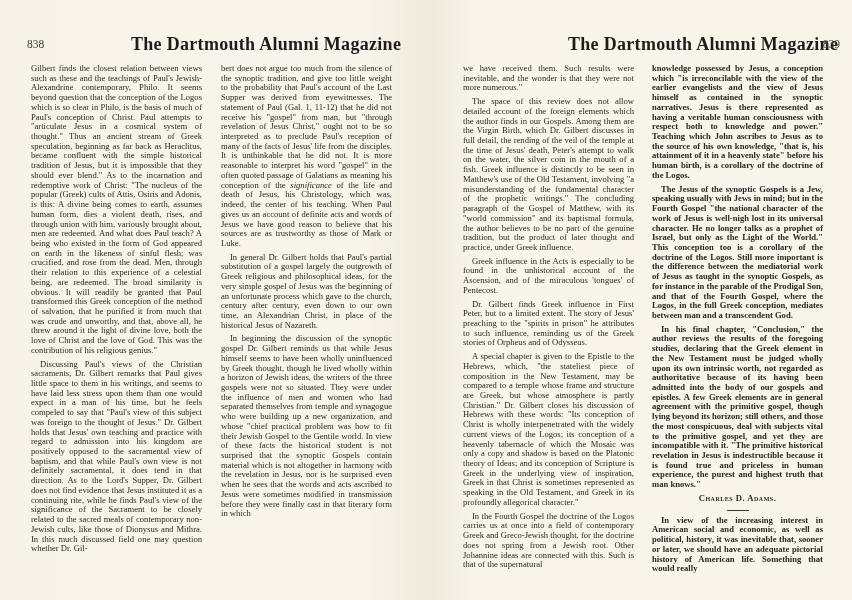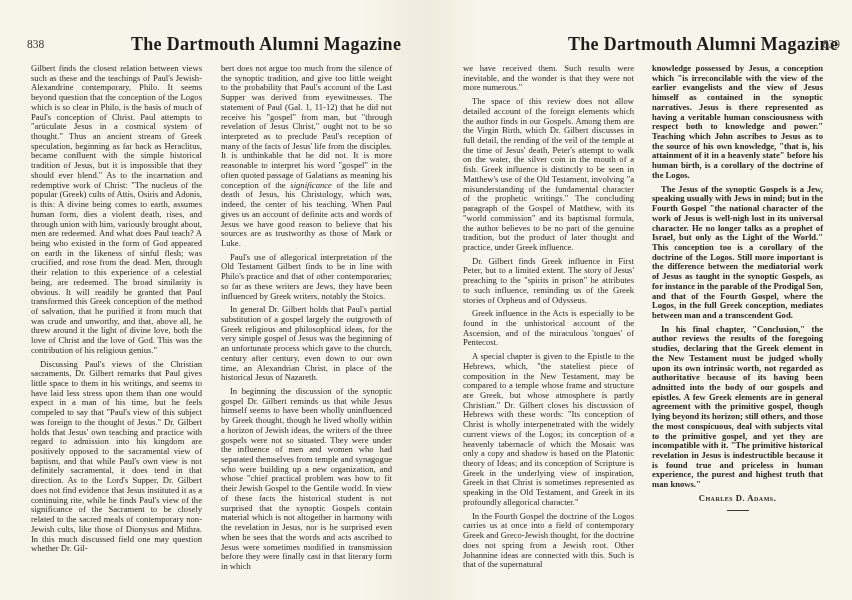--- a/index.html
+++ b/index.html
@@ -58,41 +58,41 @@
     <div class="running-head">
       <span class="page-num">838</span>
       <span class="mag-title">The Dartmouth Alumni Magazine</span>
     </div>
     <div class="col col1">
       <p>Gilbert finds the closest relation between views such as these and the teachings of Paul's Jewish-Alexandrine contemporary, Philo. It seems beyond question that the conception of the Logos which is so clear in Philo, is the basis of much of Paul's conception of Christ. Paul attempts to "articulate Jesus in a cosmical system of thought." Thus an ancient stream of Greek speculation, beginning as far back as Heraclitus, became confluent with the simple historical tradition of Jesus, but it is impossible that they should ever blend." As to the incarnation and redemptive work of Christ: "The nucleus of the popular (Greek) cults of Attis, Osiris and Adonis, is this: A divine being comes to earth, assumes human form, dies a violent death, rises, and through union with him, variously brought about, men are redeemed. And what does Paul teach? A being who existed in the form of God appeared on earth in the likeness of sinful flesh; was crucified, and rose from the dead. Men, through their relation to this experience of a celestial being, are redeemed. The broad similarity is obvious. It will readily be granted that Paul transformed this Greek conception of the method of salvation, that he purified it from much that was crude and unworthy, and that, above all, he threw around it the light of divine love, both the love of Christ and the love of God. This was the contribution of his religious genius."</p>
       <p class="indent">Discussing Paul's views of the Christian sacraments, Dr. Gilbert remarks that Paul gives little space to them in his writings, and seems to have laid less stress upon them than one would expect in a man of his time, but he feels compeled to say that "Paul's view of this subject was foreign to the thought of Jesus." Dr. Gilbert holds that Jesus' own teaching and practice with regard to admission into his kingdom are positively opposed to the sacramental view of baptism, and that while Paul's own view is not definitely sacramental, it does tend in that direction. As to the Lord's Supper, Dr. Gilbert does not find evidence that Jesus instituted it as a continuing rite, while he finds Paul's view of the significance of the Sacrament to be closely related to the sacred meals of contemporary non-Jewish cults, like those of Dionysus and Mithra. In this much discussed field one may question whether Dr. Gil-</p>
     </div>
     <div class="col col2">
       <p><span>bert does not argue too much from the silence of the synoptic tradition, and give too little weight to the probability that Paul's account of the Last Supper was derived from eyewitnesses. The statement of Paul (Gal. 1, 11-12) that he did not receive his "gospel" from man, but "through revelation of Jesus Christ," ought not to be so interpreted as to preclude Paul's reception of many of the facts of Jesus' life from the disciples. It is unthinkable that he did not. It is more reasonable to interpret his word "gospel" in the often quoted passage of Galatians as meaning his conception of the </span><em>significance</em><span> of the life and death of Jesus, his Christology, which was, indeed, the center of his teaching. When Paul gives us an account of definite acts and words of Jesus we have good reason to believe that his sources are as trustworthy as those of Mark or Luke.</span></p>
-      <p class="indent">Paul's use of allegorical interpretation of the Old Testament Gilbert finds to be in line with Philo's practice and that of other contemporaries; so far as these writers are Jews, they have been influenced by Greek writers, notably the Stoics.</p>
       <p class="indent">In general Dr. Gilbert holds that Paul's partial substitution of a gospel largely the outgrowth of Greek religious and philosophical ideas, for the very simple gospel of Jesus was the beginning of an unfortunate process which gave to the church, century after century, even down to our own time, an Alexandrian Christ, in place of the historical Jesus of Nazareth.</p>
       <p class="indent">In beginning the discussion of the synoptic gospel Dr. Gilbert reminds us that while Jesus himself seems to have been wholly uninfluenced by Greek thought, though he lived wholly within a horizon of Jewish ideas, the writers of the three gospels were not so situated. They were under the influence of men and women who had separated themselves from temple and synagogue who were building up a new organization, and whose "chief practical problem was how to fit their Jewish Gospel to the Gentile world. In view of these facts the historical student is not surprised that the synoptic Gospels contain material which is not altogether in harmony with the revelation in Jesus, nor is he surprised even when he sees that the words and acts ascribed to Jesus were sometimes modified in transmission before they were finally cast in that literary form in which</p>
     </div>
   </div>
 
   <div class="page right">
     <div class="running-head">
       <span class="mag-title">The Dartmouth Alumni Magazine</span>
       <span class="page-num">839</span>
     </div>
     <div class="col col1">
       <p>we have received them. Such results were inevitable, and the wonder is that they were not more numerous."</p>
       <p class="indent">The space of this review does not allow detailed account of the foreign elements which the author finds in our Gospels. Among them are the Virgin Birth, which Dr. Gilbert discusses in full detail, the rending of the veil of the temple at the time of Jesus' death, Peter's attempt to walk on the water, the silver coin in the mouth of a fish. Greek influence is distinctly to be seen in Matthew's use of the Old Testament, involving "a misunderstanding of the fundamental character of the prophetic writings." The concluding paragraph of the Gospel of Matthew, with its "world commission" and its baptismal formula, the author believes to be no part of the genuine tradition, but the product of later thought and practice, under Greek influence.</p>
+      <p class="indent">Greek influence in the Acts is especially to be found in the unhistorical account of the Ascension, and of the miraculous 'tongues' of Pentecost.</p>
       <p class="indent">Dr. Gilbert finds Greek influence in First Peter, but to a limited extent. The story of Jesus' preaching to the "spirits in prison" he attributes to such influence, reminding us of the Greek stories of Orpheus and of Odysseus.</p>
-      <p class="indent">Greek influence in the Acts is especially to be found in the unhistorical account of the Ascension, and of the miraculous 'tongues' of Pentecost.</p>
       <p class="indent">A special chapter is given to the Epistle to the Hebrews, which, "the stateliest piece of composition in the New Testament, may be compared to a temple whose frame and structure are Greek, but whose atmosphere is partly Christian." Dr. Gilbert closes his discussion of Hebrews with these words: "Its conception of Christ is wholly interpenetrated with the widely current views of the Logos; its conception of a heavenly tabernacle of which the Mosaic was only a copy and shadow is based on the Platonic theory of Ideas; and its conception of Scripture is Greek in the underlying view of inspiration, Greek in that Christ is sometimes represented as speaking in the Old Testament, and Greek in its profoundly allegorical character."</p>
       <p class="indent">In the Fourth Gospel the doctrine of the Logos carries us at once into a field of contemporary Greek and Greco-Jewish thought, for the doctrine does not spring from a Jewish root. Other Johannine ideas are connected with this. Such is that of the supernatural</p>
     </div>
     <div class="col col2">
       <p>knowledge possessed by Jesus, a conception which "is irreconcilable with the view of the earlier evangelists and the view of Jesus himself as contained in the synoptic narratives. Jesus is there represented as having a veritable human consciousness with respect both to knowledge and power." Teaching which John ascribes to Jesus as to the source of his own knowledge, "that is, his attainment of it in a heavenly state" before his human birth, is a corollary of the doctrine of the Logos.</p>
       <p class="indent">The Jesus of the synoptic Gospels is a Jew, speaking usually with Jews in mind; but in the Fourth Gospel "the national character of the work of Jesus is well-nigh lost in its universal character. He no longer talks as a prophet of Israel, but only as the Light of the World." This conception too is a corollary of the doctrine of the Logos. Still more important is the difference between the mediatorial work of Jesus as taught in the synoptic Gospels, as for instance in the parable of the Prodigal Son, and that of the Fourth Gospel, where the Logos, in the full Greek conception, mediates between man and a transcendent God.</p>
       <p class="indent">In his final chapter, "Conclusion," the author reviews the results of the foregoing studies, declaring that the Greek element in the New Testament must be judged wholly upon its own intrinsic worth, not regarded as authoritative because of its having been admitted into the body of our gospels and epistles. A few Greek elements are in general agreement with the primitive gospel, though lying beyond its horizon; still others, and those the most conspicuous, deal with subjects vital to the primitive gospel, and yet they are incompatible with it. "The primitive historical revelation in Jesus is indestructible because it is found true and priceless in human experience, the purest and highest truth that man knows."</p>
       <div class="signature">Charles D. Adams.</div>
       <div class="rule"></div>
+      <p class="indent">In view of the increasing interest in American social and economic, as well as political, history, it was inevitable that, sooner or later, we should have an adequate pictorial history of American life. Something that would really</p>
     </div>
   </div>
 
 </div>
 
 </body></html>

